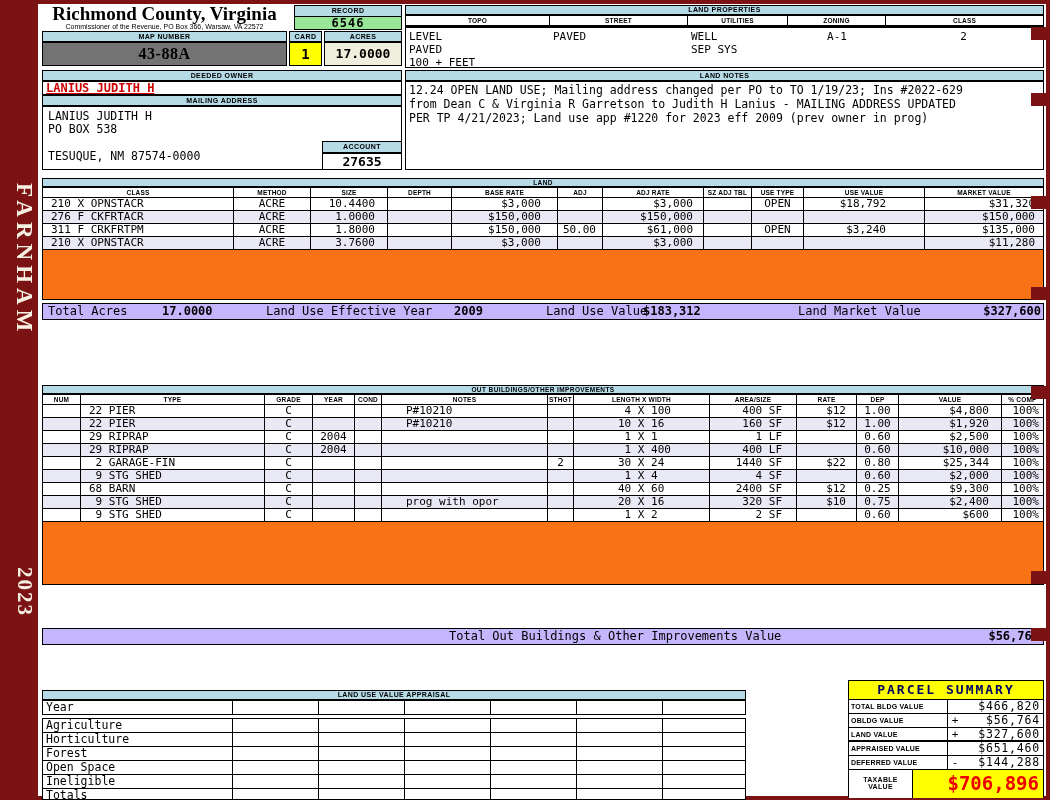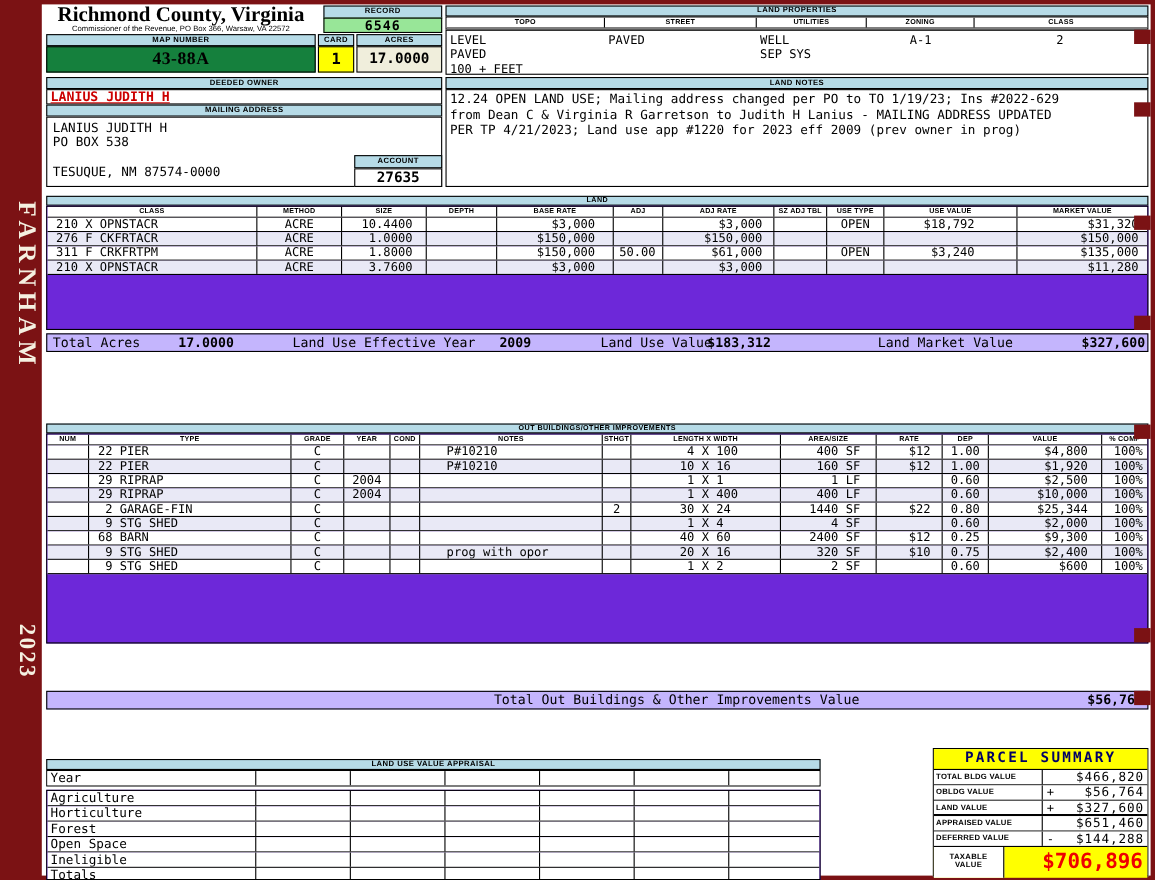--- a/index.html
+++ b/index.html
@@ -9,21 +9,21 @@
   }
   *{margin:0;padding:0;box-sizing:border-box;}
   body{width:1050px;height:800px;background:#7b1214;overflow:hidden;position:relative;font-family:var(--sans);}
   #screen{position:absolute;inset:0;}
   .page{position:absolute;left:38px;top:4px;width:1008px;height:792px;background:#ffffff;}
   .abs{position:absolute;}
   .hbar{position:absolute;background:#b6dbe7;border:1px solid #000;font:bold 7px var(--sans);letter-spacing:.4px;text-align:center;overflow:hidden;}
   .box{position:absolute;background:#fff;border:1px solid #000;}
   .vtxt{position:absolute;writing-mode:vertical-rl;color:#f5f0e1;font-family:var(--serif);font-weight:bold;text-align:center;}
   
-  .tbl-box{position:absolute;background:#6d28d9;border:1px solid #000;overflow:hidden;}
+  .tbl-box{position:absolute;background:#f97316;border:1px solid #000;overflow:hidden;}
   .thead-row{display:flex;height:10px;border-bottom:1px solid #000;background:#fff;}
   .thead-row .tcell{font:bold 6.5px var(--sans);letter-spacing:.2px;line-height:9px;text-align:center;border-right:1px solid #000;overflow:hidden;flex:none;}
   .tdata-row{display:flex;height:13px;border-bottom:1px solid #000;background:#fff;}
   .tdata-row .tcell{font:11px var(--mono);line-height:12px;border-right:1px solid #000;white-space:pre;overflow:hidden;flex:none;}
   .thead-row .tcell:last-child,.tdata-row .tcell:last-child{border-right:none;}
   .stripe .tdata-row:nth-child(even){background:#e9e9f6;}
   
   .lt-c0{width:191px;} .lt-c1{width:77px;} .lt-c2{width:77px;} .lt-c3{width:64px;} .lt-c4{width:106px;}
   .lt-c5{width:45px;} .lt-c6{width:101px;} .lt-c7{width:48px;} .lt-c8{width:52px;} .lt-c9{width:121px;} .lt-c10{flex:1 1 auto !important;}
   .tdata-row .lt-c0{padding-left:8px;}
@@ -79,21 +79,21 @@
 
   <div class="abs" style="left:42px;top:5px;width:245px;height:26px;text-align:center;background:#fff;">
     <div style="font:bold 19px var(--serif);line-height:18px;">Richmond County, Virginia</div>
     <div style="font:7px var(--sans);line-height:8px;">Commissioner of the Revenue, PO Box 366, Warsaw, VA 22572</div>
   </div>
 
   <div class="hbar" style="left:294px;top:5px;width:108px;height:12px;line-height:10px;">RECORD</div>
   <div class="box" style="left:294px;top:16px;width:108px;height:14px;background:#98e698;font:bold 12px var(--mono);letter-spacing:1px;text-align:center;line-height:12px;">6546</div>
 
   <div class="hbar" style="left:42px;top:31px;width:245px;height:11px;line-height:9px;">MAP NUMBER</div>
-  <div class="box" style="left:42px;top:42px;width:245px;height:24px;background:#15803d;font:bold 16px var(--serif);text-align:center;line-height:22px;letter-spacing:.5px;">43-88A</div>
+  <div class="box" style="left:42px;top:42px;width:245px;height:24px;background:#737373;font:bold 16px var(--serif);text-align:center;line-height:22px;letter-spacing:.5px;">43-88A</div>
   <div class="hbar" style="left:289px;top:31px;width:33px;height:11px;line-height:9px;">CARD</div>
   <div class="box" style="left:289px;top:42px;width:33px;height:24px;background:#ffff00;font:bold 14px var(--mono);text-align:center;line-height:22px;">1</div>
   <div class="hbar" style="left:324px;top:31px;width:78px;height:11px;line-height:9px;">ACRES</div>
   <div class="box" style="left:324px;top:42px;width:78px;height:24px;background:#f0eedc;font:bold 13px var(--mono);text-align:center;line-height:22px;">17.0000</div>
 
   <div class="hbar" style="left:405px;top:5px;width:639px;height:10px;line-height:8px;">LAND PROPERTIES</div>
   <div class="tbl-box" style="left:405px;top:15px;width:639px;height:12px;">
     <div>
         <div class="thead-row">
           <div class="tcell lp-c0">TOPO</div>

